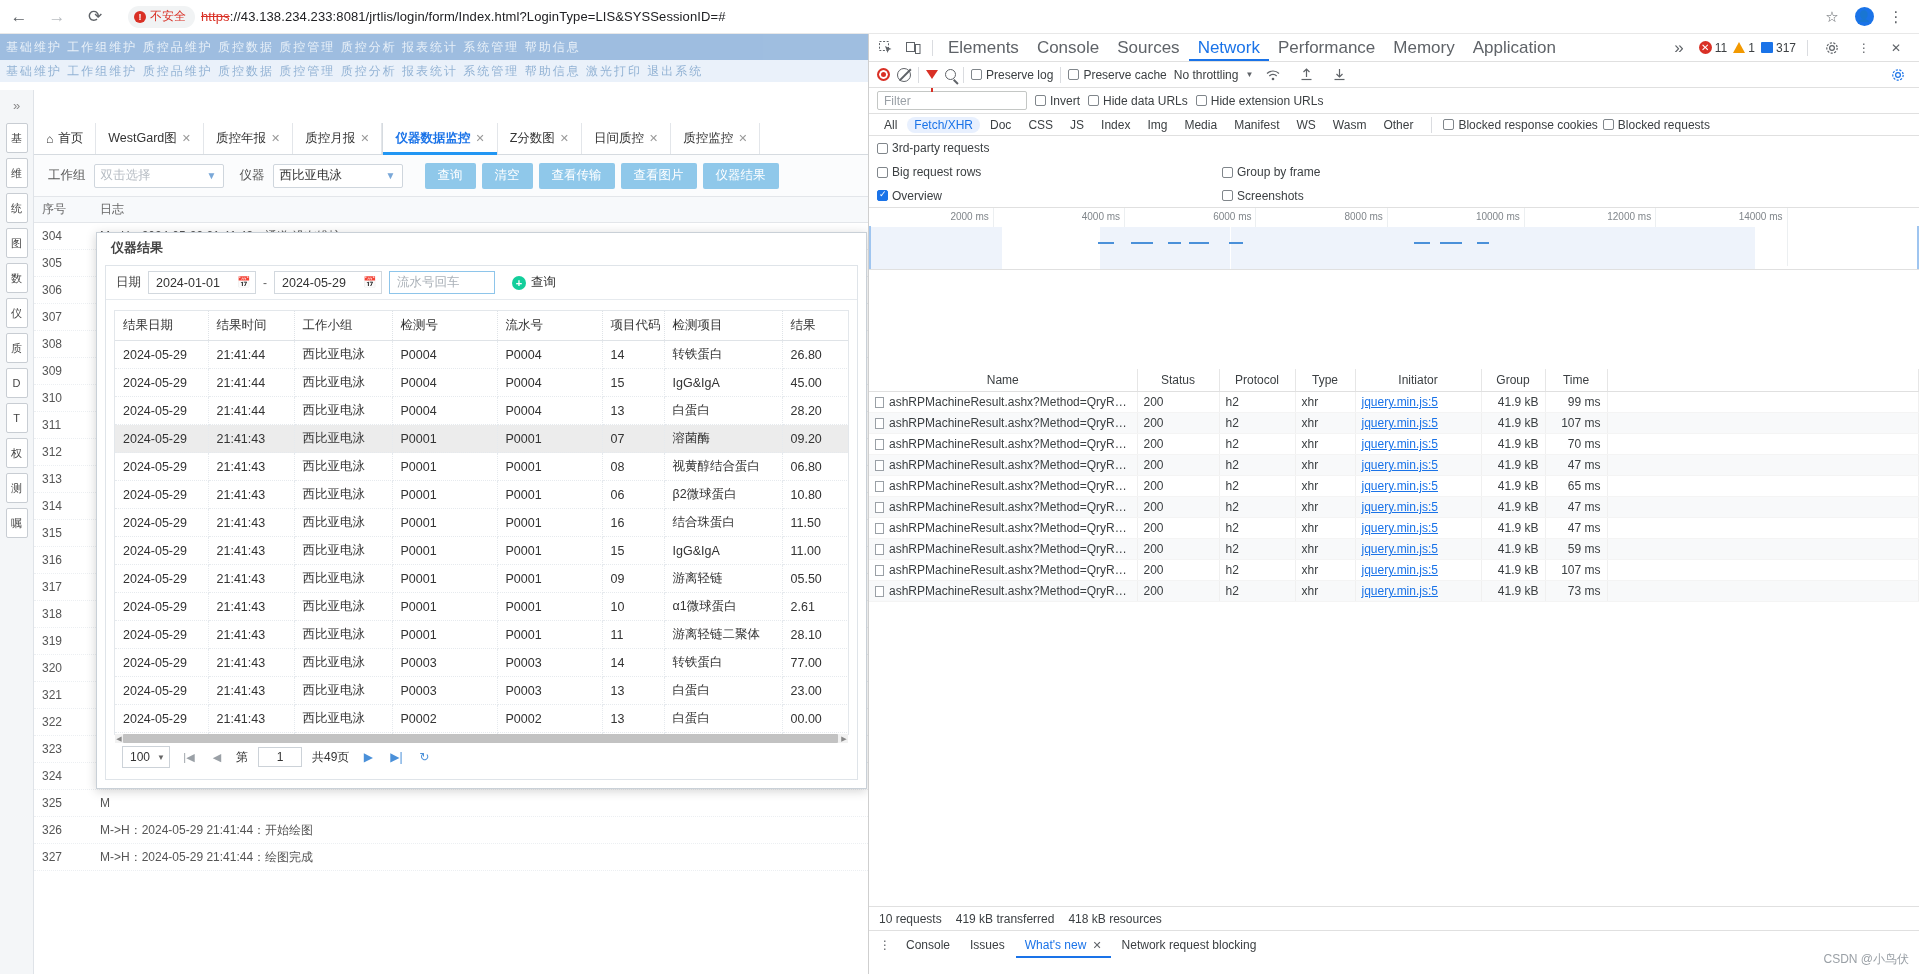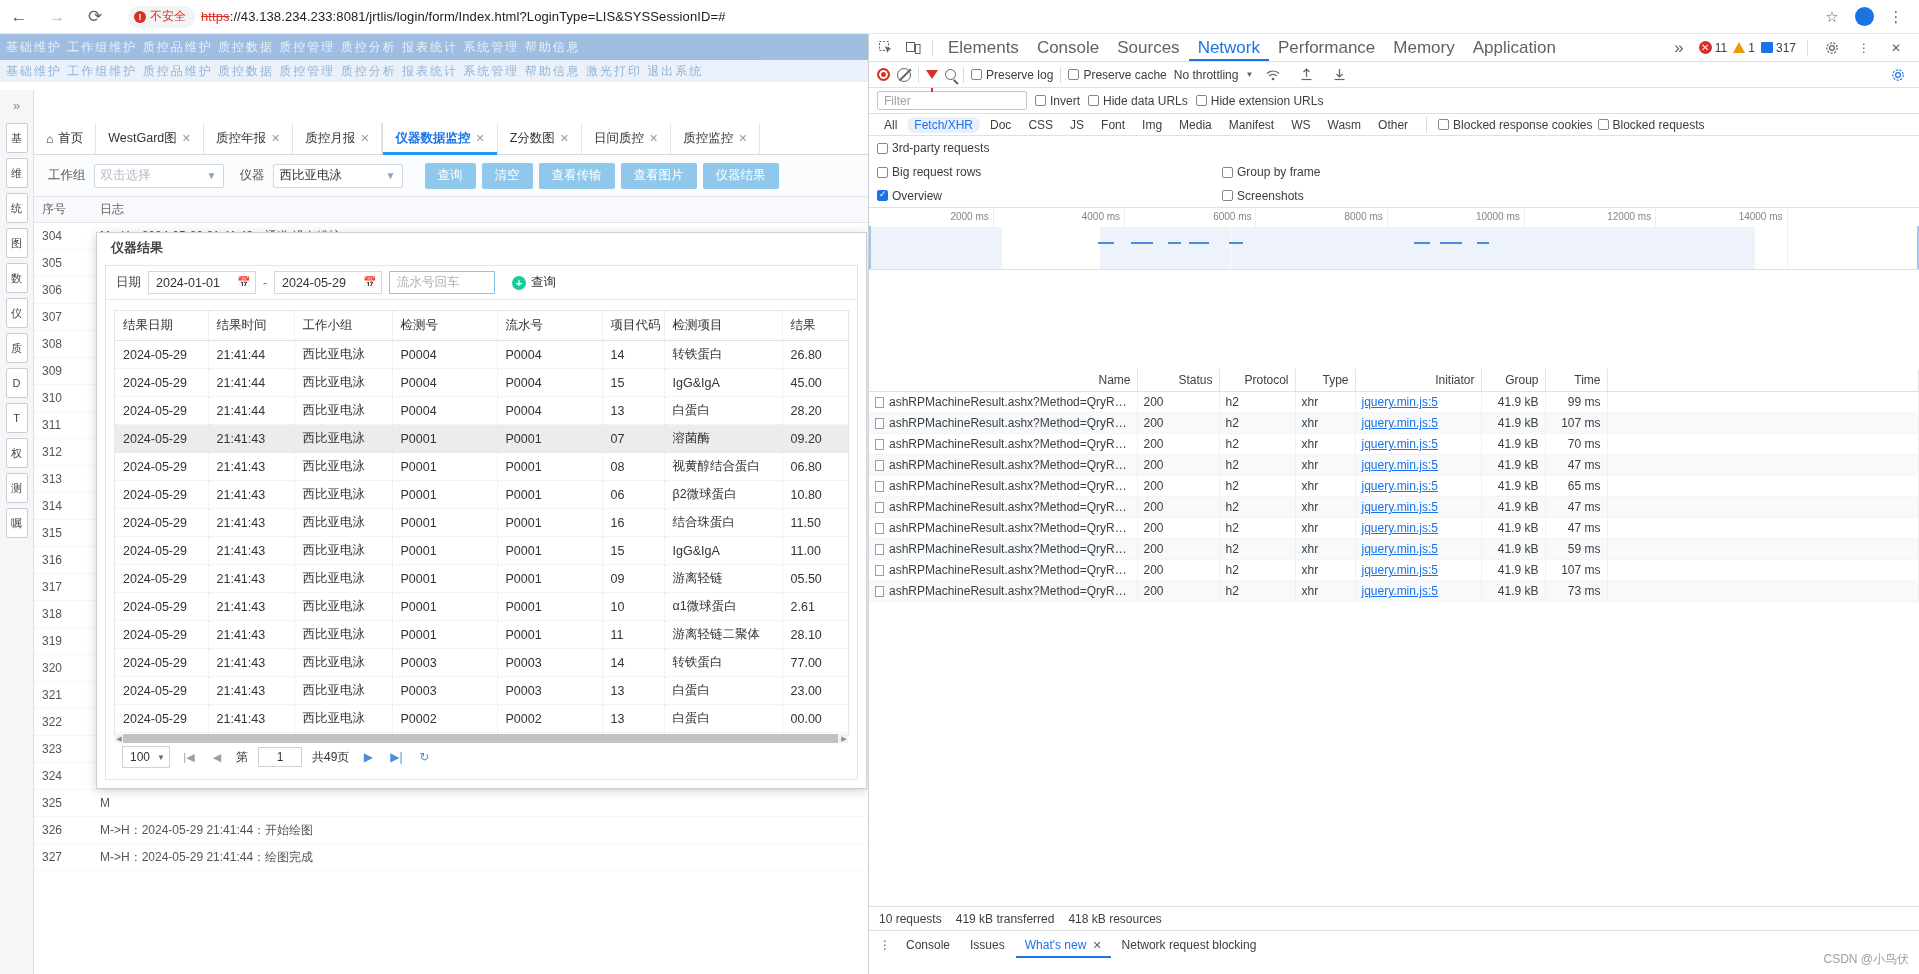--- a/index.html
+++ b/index.html
@@ -193,21 +193,21 @@
     background:#fff; }
   .ov-tick { position:absolute; top:3px; font-size:10px; color:#80868b; }
   .ov-tick:after { content:""; position:absolute; right:-5px; top:-3px; width:1px; height:58px;
     background:#eceff1; }
   .ov-band { position:absolute; top:19px; height:42px; background:#eef3fb; }
   .ov-bar { position:absolute; height:2px; background:#4a90d9; top:34px; }
   .ov-left { position:absolute; left:0; top:18px; width:2px; height:44px; background:#9fc5f0; }
   .ov-right { position:absolute; right:0; top:18px; width:2px; height:44px; background:#9fc5f0; }
 
   table.net { width:100%; border-collapse:collapse; table-layout:fixed; }
-  table.net th { font-size:12px; font-weight:normal; color:#3c4043; text-align:right;
+  table.net th { font-size:12px; font-weight:normal; color:#3c4043; text-align:center;
     padding:4px 6px; border-right:1px solid #e6e6e6; border-bottom:1px solid #e0e0e0;
     background:#fff; white-space:nowrap; }
   table.net td { font-size:12px; color:#3c4043; padding:3px 6px; border-right:1px solid #f0f0f0;
     border-bottom:1px solid #f4f4f4; white-space:nowrap; overflow:hidden; text-overflow:ellipsis; }
   table.net td.num { text-align:right; }
   .doc-ico { display:inline-block; width:9px; height:11px; border:1px solid #9aa0a6;
     vertical-align:-2px; margin-right:5px; background:#fff; }
   .initiator { color:#1a73e8; text-decoration:underline; }
 
   .dt-status { position:absolute; left:0; right:0; bottom:44px; height:24px;
@@ -773,21 +773,21 @@
       </label>
     </div>
 
     <div class="dt-row3">
       <div id="type-filters" style="display:flex;align-items:center;gap:3px">
           <span class="ftype">All</span>
           <span class="ftype sel">Fetch/XHR</span>
           <span class="ftype">Doc</span>
           <span class="ftype">CSS</span>
           <span class="ftype">JS</span>
-          <span class="ftype">Font</span>
+          <span class="ftype">Index</span>
           <span class="ftype">Img</span>
           <span class="ftype">Media</span>
           <span class="ftype">Manifest</span>
           <span class="ftype">WS</span>
           <span class="ftype">Wasm</span>
           <span class="ftype">Other</span>
         </div>
       <span class="vsep" style="margin:0 6px"></span>
       <label class="lbl">
         <span class="cbox"></span>

